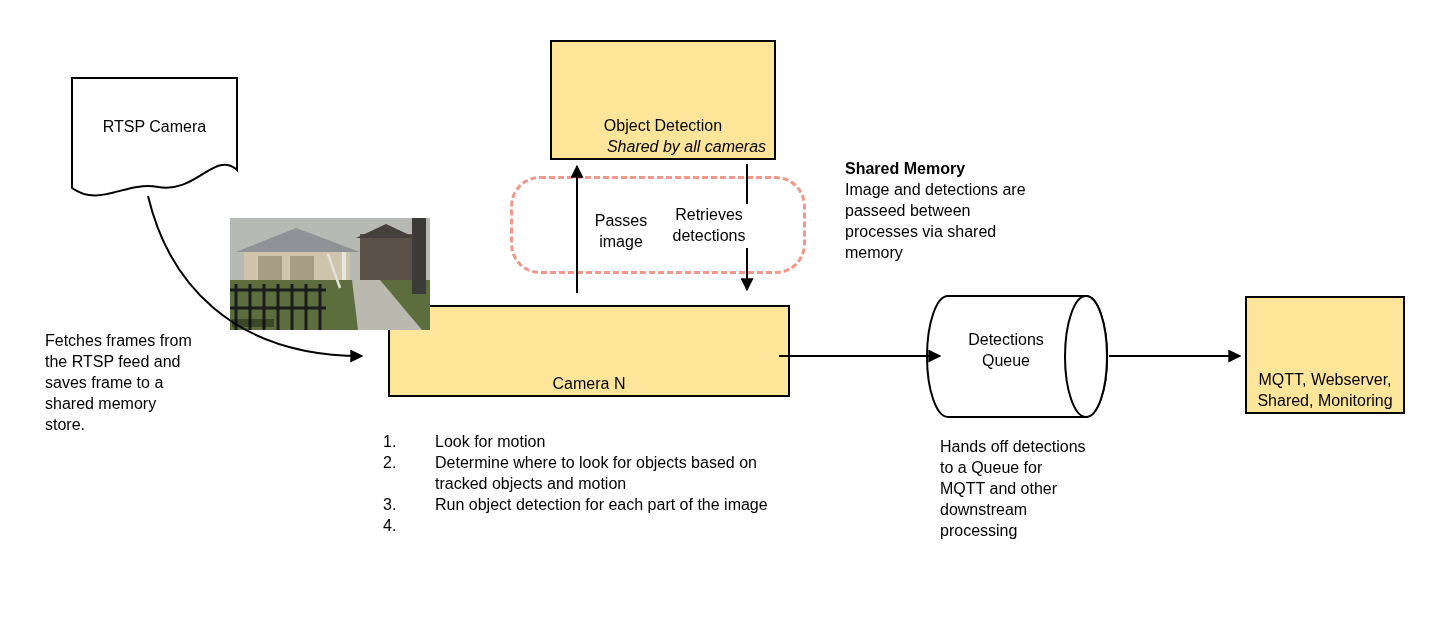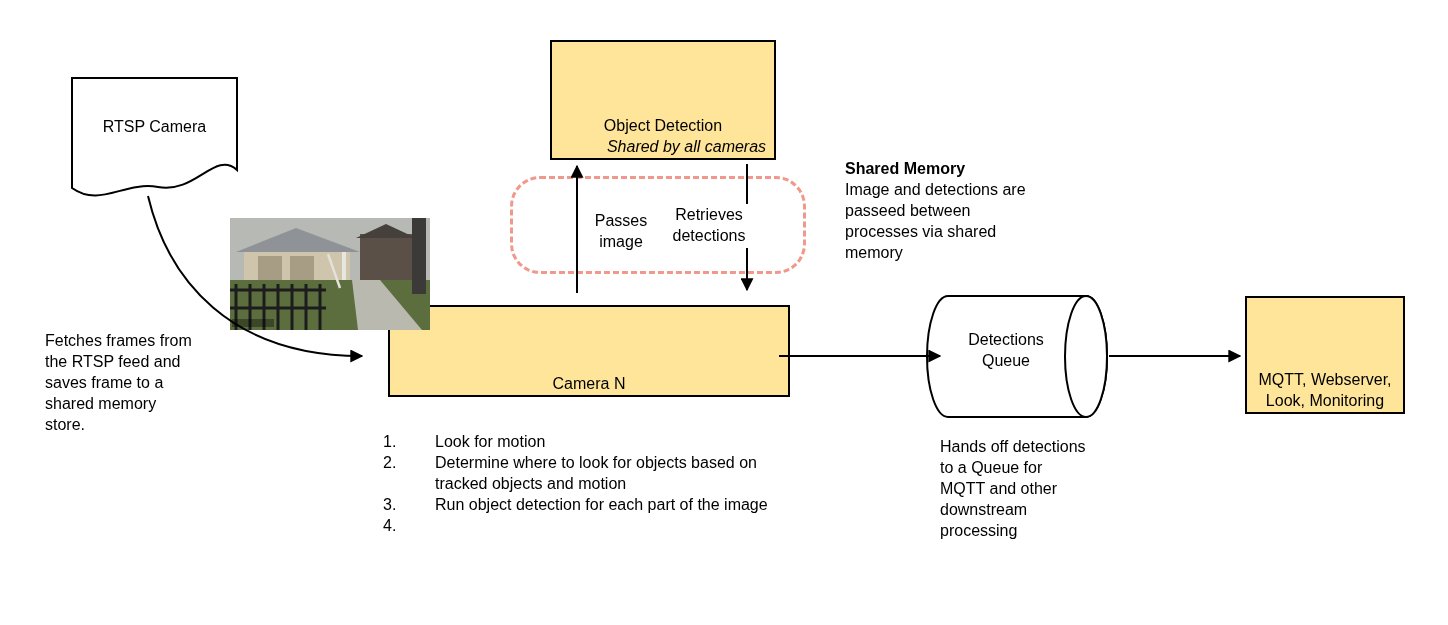--- a/index.html
+++ b/index.html
@@ -55,21 +55,21 @@
     <div>Object Detection</div>
     <div class="subtitle-italic">Shared by all cameras</div>
   </div>
 
   <div class="node" style="left:375px; top:305px; width:402px; height:92px;margin-left:13px;">
     <div>Camera N</div>
   </div>
 
   <div class="node pre" style="left:1245px; top:296px; width:160px; height:118px;">
     <div class="pre">MQTT, Webserver,
-Look, Monitoring</div>
+Shared, Monitoring</div>
   </div>
 
   <div class="cyl-label pre" style="left:950px; top:330px; width:112px;">Detections
 Queue</div>
 
   <svg class="photo" style="left:230px; top:218px;" width="200" height="112" viewBox="0 0 200 112">
     <rect x="0" y="0" width="200" height="64" fill="#b7b9b4"></rect>
     <rect x="130" y="16" width="52" height="46" fill="#5a5048"></rect>
     <polygon points="126,20 156,6 186,20" fill="#46403c"></polygon>
     <rect x="14" y="32" width="106" height="36" fill="#cfc5ad"></rect>

